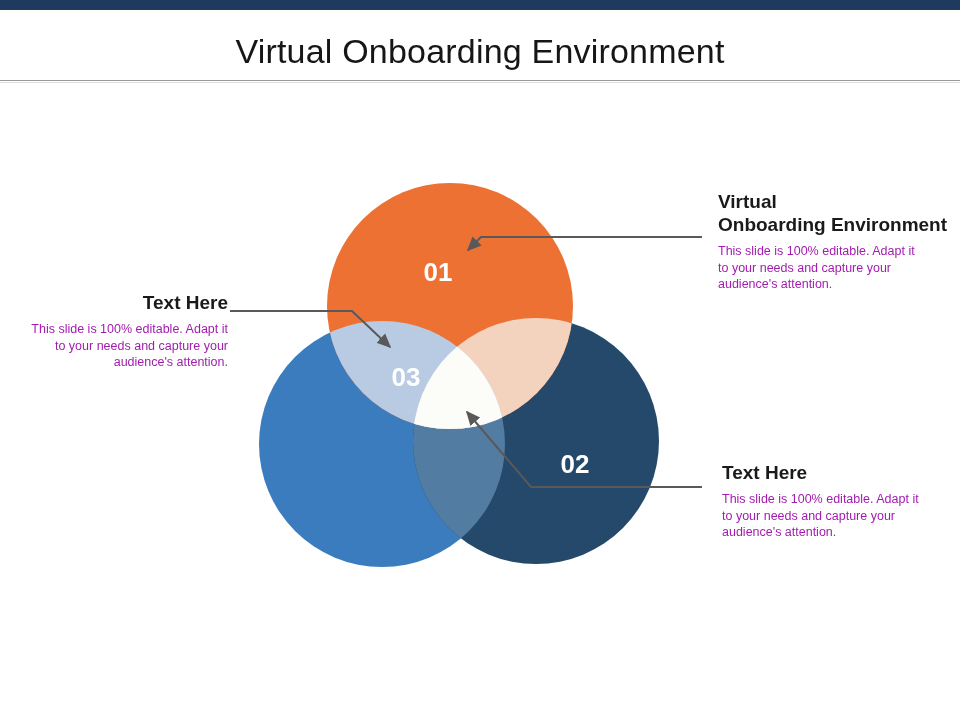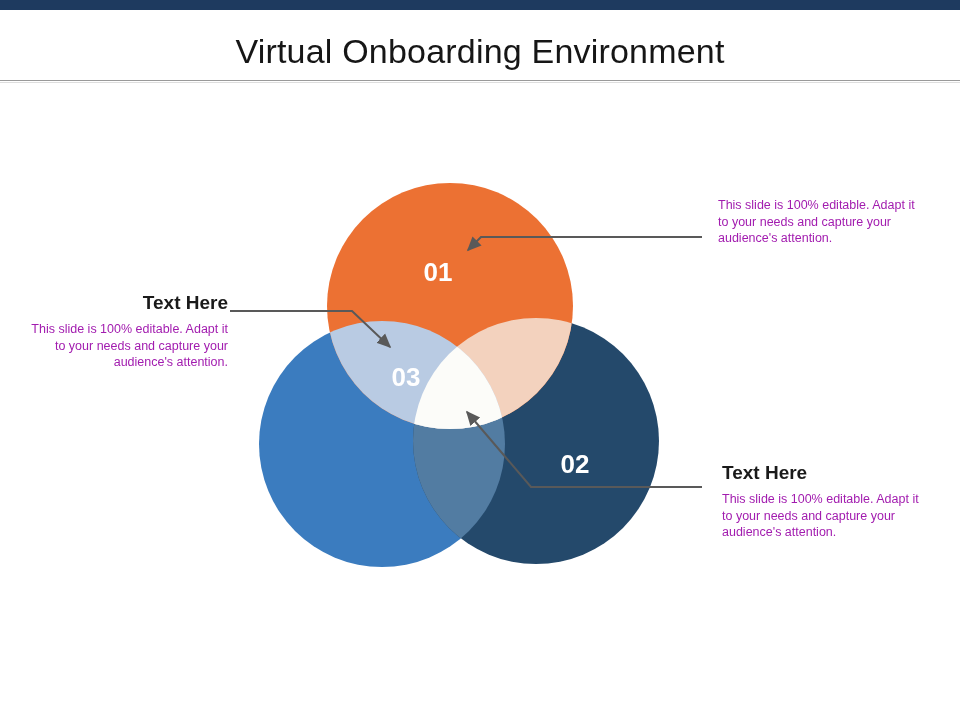--- a/index.html
+++ b/index.html
@@ -82,20 +82,24 @@
     <text class="circle-label" x="438" y="281" text-anchor="middle" fill="#FFFFFF">01</text>
     <text class="circle-label" x="575" y="473" text-anchor="middle" fill="#FFFFFF">02</text>
     <text class="circle-label" x="406" y="386" text-anchor="middle" fill="#FFFFFF">03</text>
 
     <polyline points="702,237 481,237 468,250" fill="none" stroke-width="2" marker-end="url(#arrow)" stroke="#595959"></polyline>
     <polyline points="230,311 352,311 390,347" fill="none" stroke-width="2" marker-end="url(#arrow)" stroke="#595959"></polyline>
     <polyline points="702,487 531,487 467,412" fill="none" stroke-width="2" marker-end="url(#arrow)" stroke="#595959"></polyline>
   </svg>
 
   <div class="callout callout-tr">
+    <div class="co-heading">
+      <div>Virtual</div>
+      <div>Onboarding Environment</div>
+    </div>
     <p class="co-body">This slide is 100% editable. Adapt it to your needs and capture your audience's attention.</p>
   </div>
 
   <div class="callout callout-left">
     <div class="co-heading">Text Here</div>
     <p class="co-body">This slide is 100% editable. Adapt it to your needs and capture your audience's attention.</p>
   </div>
 
   <div class="callout callout-br">
     <div class="co-heading">Text Here</div>

